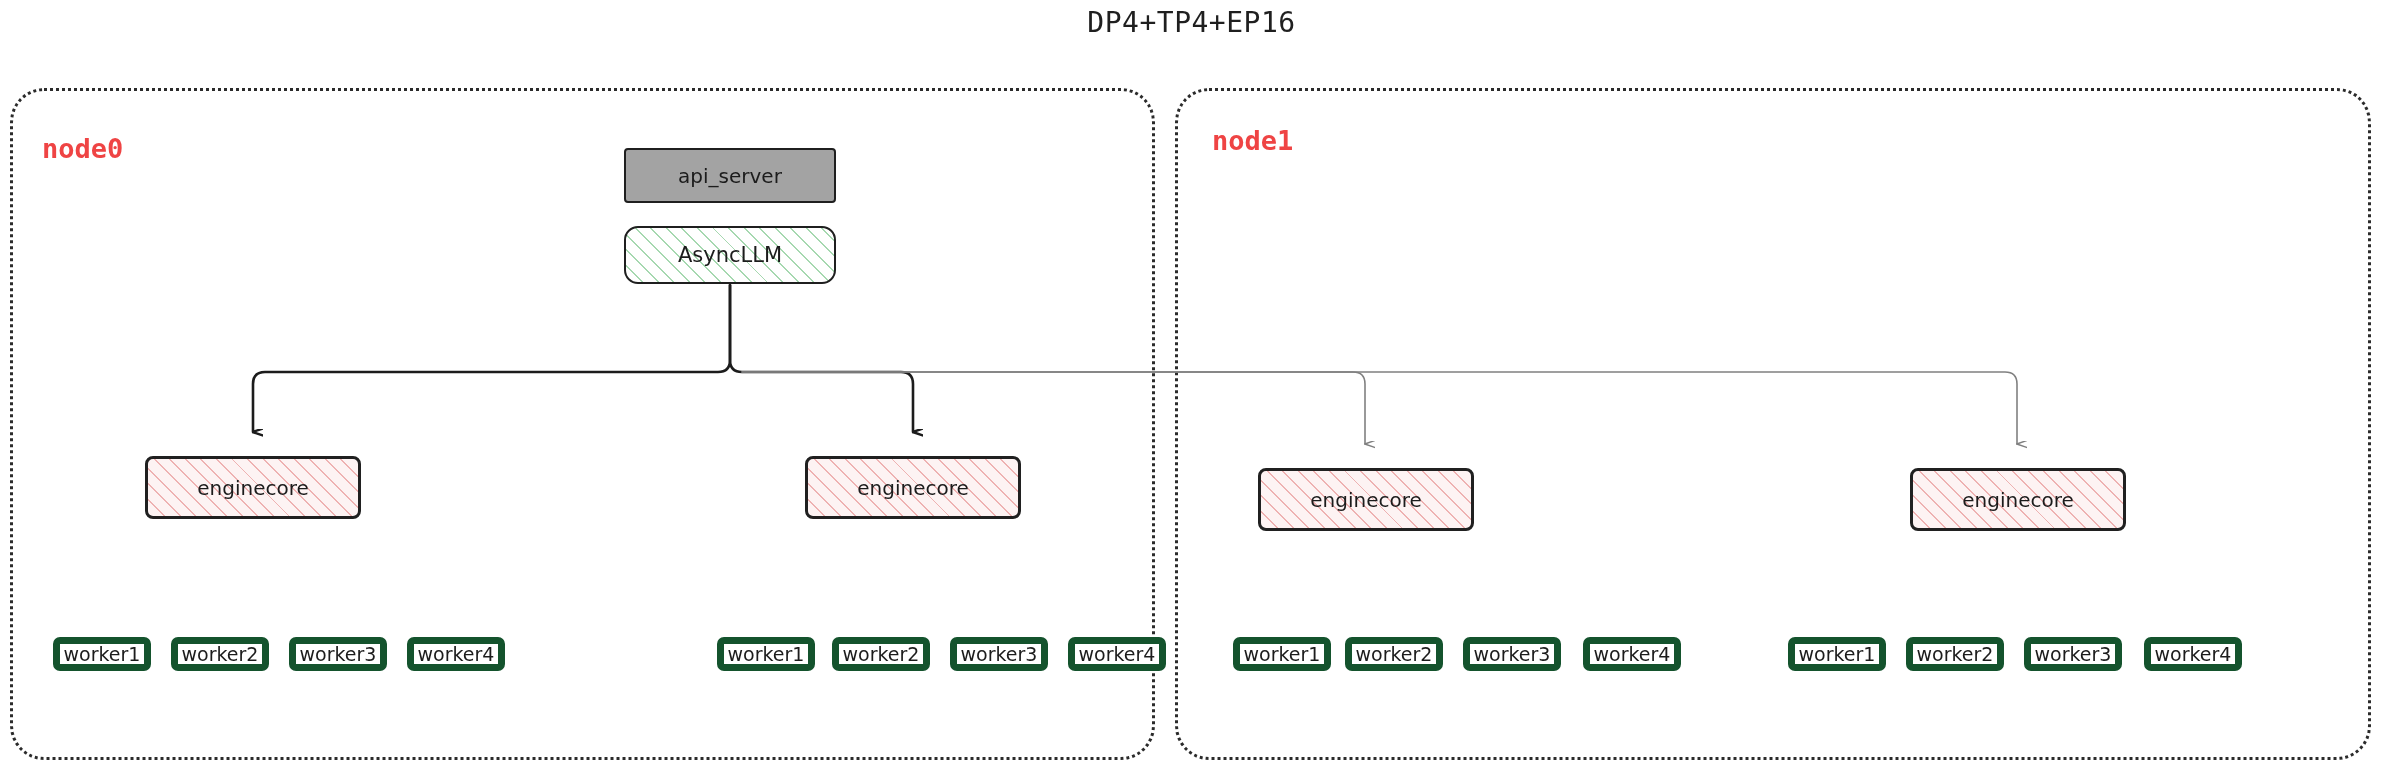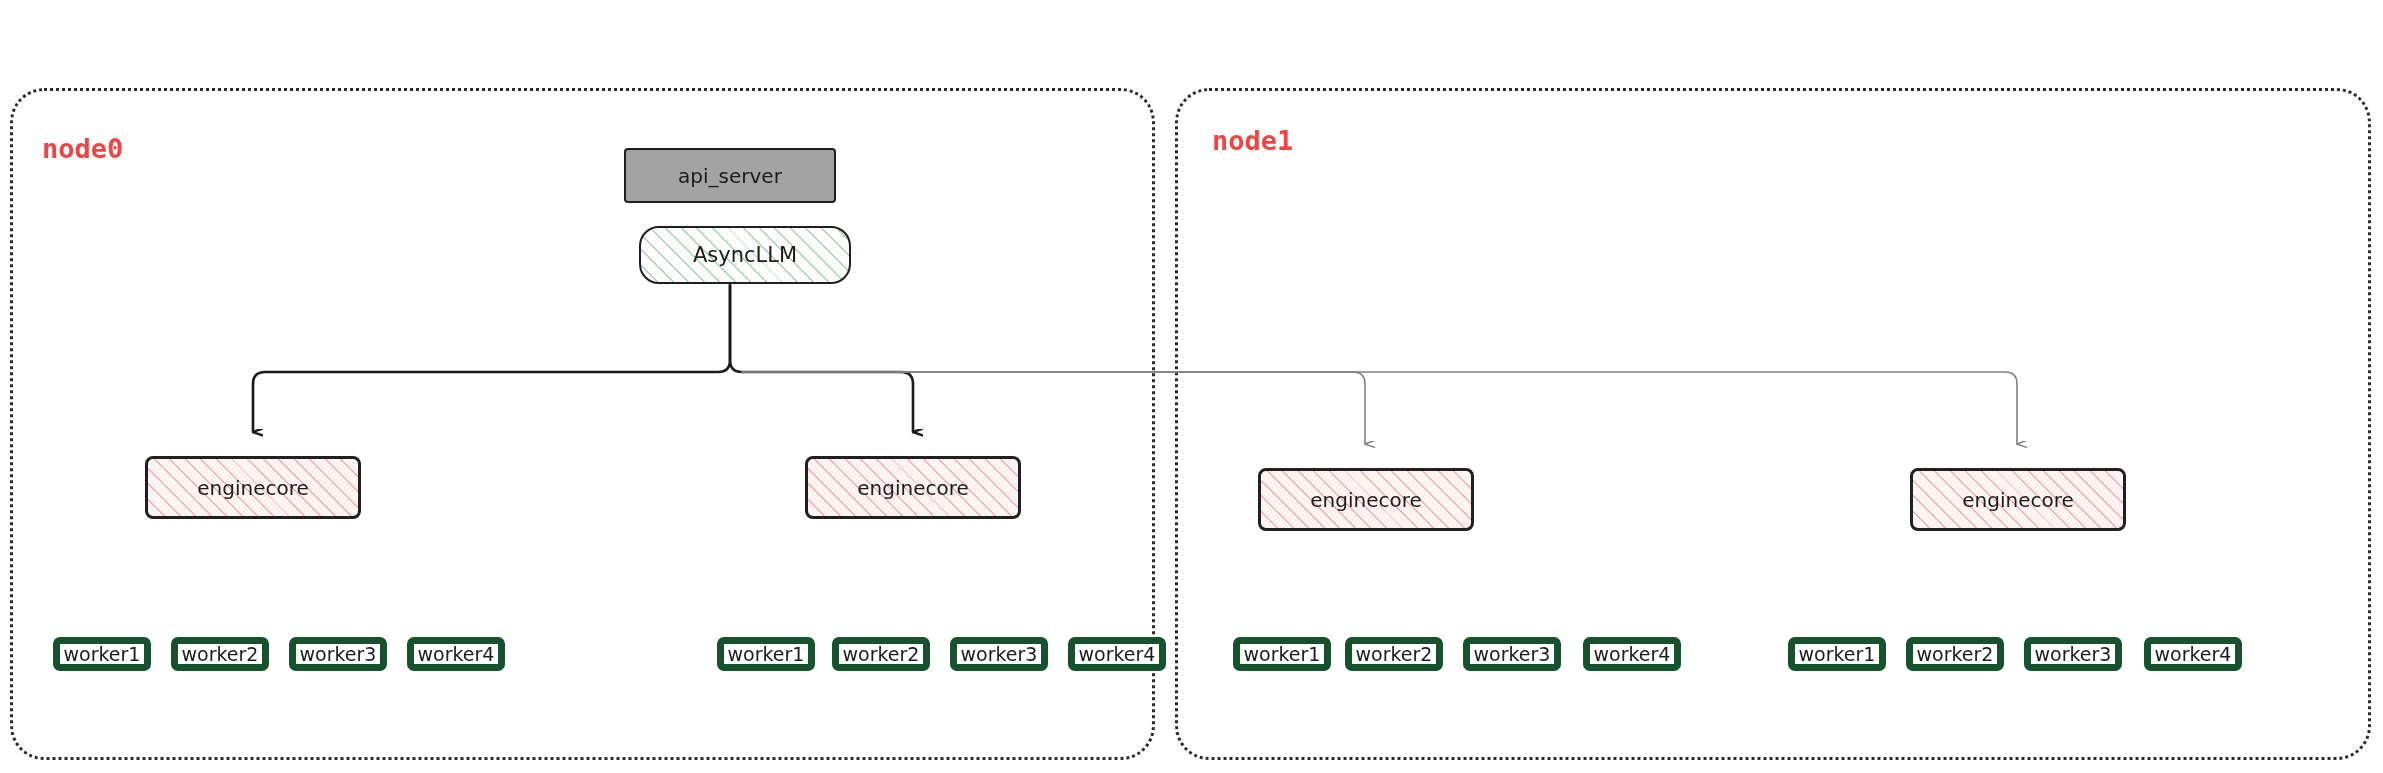--- a/index.html
+++ b/index.html
@@ -74,31 +74,30 @@
 
   .box-api {
     border: 2.4px solid #1f1f1f;
     border-radius: 4px;
     background: #a3a3a3;
     font-size: 20px;
   }
 
   .box-async {
     border: 2.4px solid #1f1f1f;
-    border-radius: 20px;
+    border-radius: 14px;
     font-size: 21px;
     background-color: #ffffff;
     background-image: repeating-linear-gradient(
       45deg,
       rgba(92, 184, 110, 0.55) 0px,
       rgba(92, 184, 110, 0.55) 1.4px,
       rgba(255,255,255,0) 1.4px,
       rgba(255,255,255,0) 11px
     );
-    margin-left: 15px;
   }
 
   .box-engine {
     border: 3px solid #202020;
     border-radius: 8px;
     font-size: 20px;
     background-color: #fdf3f3;
     background-image: repeating-linear-gradient(
       45deg,
       rgba(226, 124, 124, 0.55) 0px,
@@ -115,20 +114,21 @@
     font-size: 19px;
     height: 34px;
     margin-left: 20px;
   }
 </style>
 </head>
 <body>
 
 <div id="canvas">
 
+  <div id="diagram-title">DP4+TP4+EP16</div>
 
   <div class="node-group" style="left:10px; top:88px; width:1145px; height:672px;"></div>
   <div class="node-label" style="left:42px; top:133px;">node0</div>
 
   <div class="node-group" style="left:1175px; top:88px; width:1196px; height:672px;"></div>
   <div class="node-label" style="left:1212px; top:125px;text-align:center;">node1</div>
 
   <svg id="wires" viewBox="0 0 2383 773" xmlns="http://www.w3.org/2000/svg">
     <defs>
       <marker id="arrowDark" markerWidth="9" markerHeight="11" refX="3.4" refY="9.6" orient="auto" markerUnits="userSpaceOnUse">

